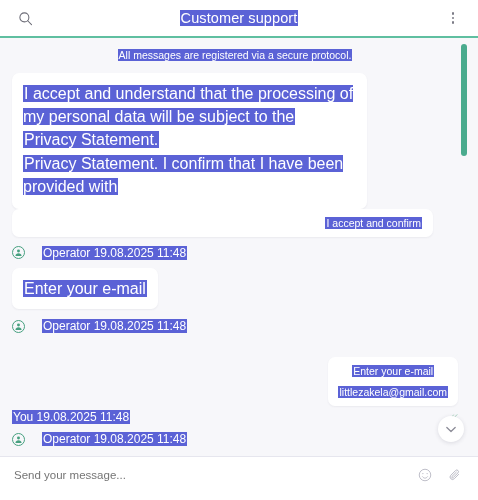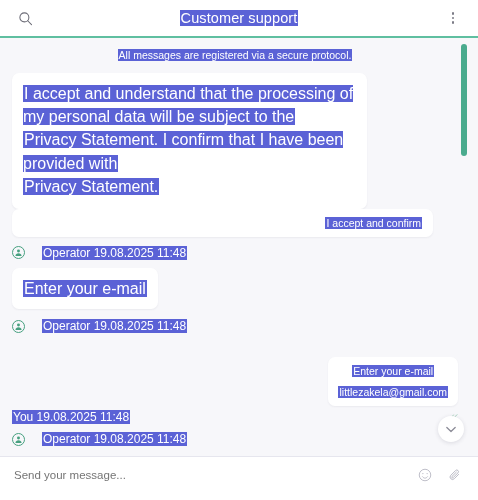--- a/index.html
+++ b/index.html
@@ -180,22 +180,22 @@
         </span>
     </div>
   </div>
 
   <div class="body">
 
     <div class="notice"><span class="hl">All messages are registered via a secure protocol.</span></div>
 
     <div class="bubble bubble-wide">
       <div><span class="hl">I accept and understand that the processing of my personal data will be subject to the</span></div>
+      <div><span class="hl">Privacy Statement.</span></div>
       <div><span class="hl">Privacy Statement. I confirm that I have been provided with</span></div>
-      <div><span class="hl">Privacy Statement.</span></div>
     </div>
 
     <div class="accept-btn"><span class="hl">I accept and confirm</span></div>
 
     <div class="meta">
       <span class="avatar">
         <svg width="9" height="9" viewBox="0 0 16 16" fill="#46a07f">
             <circle cx="8" cy="5.4" r="2.6"></circle>
             <path d="M2.6 14c0-3 2.4-4.8 5.4-4.8s5.4 1.8 5.4 4.8z"></path>
           </svg>

